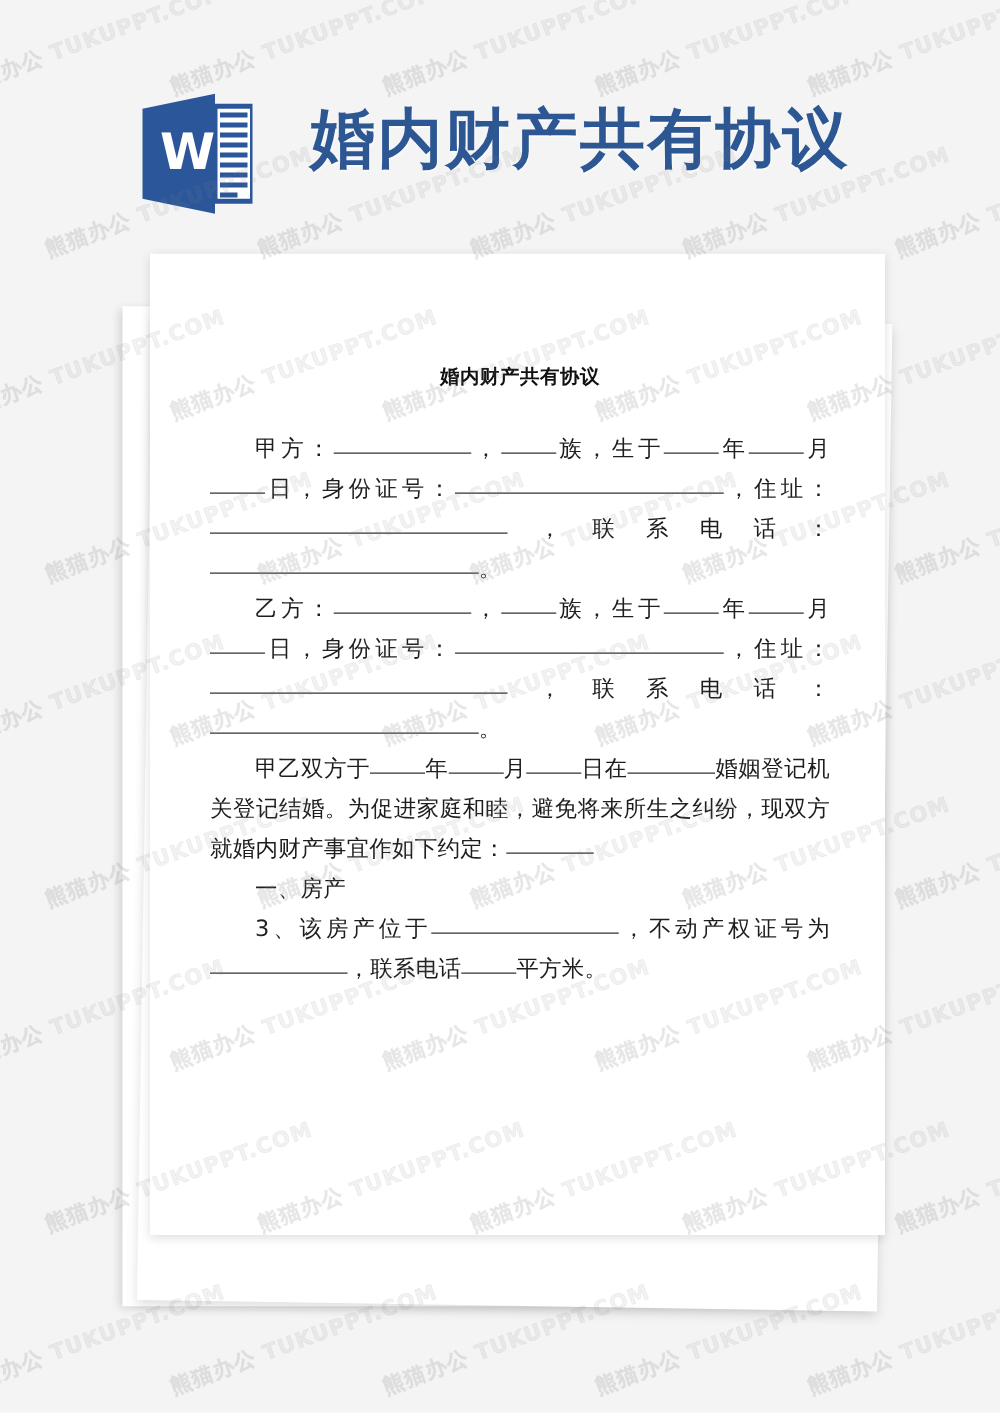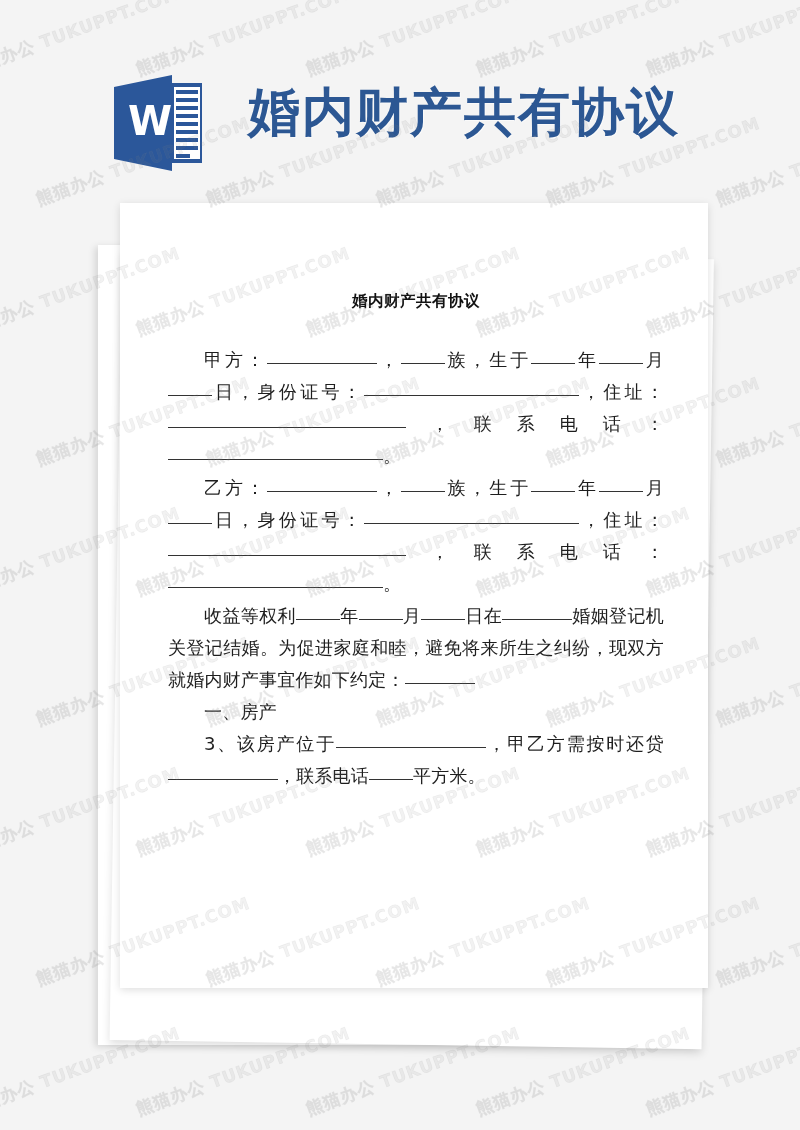--- a/index.html
+++ b/index.html
@@ -156,23 +156,23 @@
   <div class="sheet-back-left"></div>
   <div class="sheet-back-bottom"></div>
 
   <div id="page-front">
     <div id="doc-body">
       <div class="doc-title">婚内财产共有协议</div>
       <div class="gap-lg"></div>
       <div id="paragraphs">
           <div class="para indent"><span>甲方：</span><span class="blank b-lg"></span><span>，</span><span class="blank b-sm"></span><span>族，生于</span><span class="blank b-sm"></span><span>年</span><span class="blank b-sm"></span><span>月</span><span class="blank b-sm"></span><span>日，身份证号：</span><span class="blank b-xxl"></span><span>，住址：</span><span class="blank b-full"></span><span>，联系电话：</span><span class="blank b-xxl"></span><span>。</span></div>
           <div class="para indent"><span>乙方：</span><span class="blank b-lg"></span><span>，</span><span class="blank b-sm"></span><span>族，生于</span><span class="blank b-sm"></span><span>年</span><span class="blank b-sm"></span><span>月</span><span class="blank b-sm"></span><span>日，身份证号：</span><span class="blank b-xxl"></span><span>，住址：</span><span class="blank b-full"></span><span>，联系电话：</span><span class="blank b-xxl"></span><span>。</span></div>
-          <div class="para indent"><span>收益等权利</span><span class="blank b-sm"></span><span>年</span><span class="blank b-sm"></span><span>月</span><span class="blank b-sm"></span><span>日在</span><span class="blank b-md"></span><span>婚姻登记机关登记结婚。为促进家庭和睦，避免将来所生之纠纷，现双方就婚内财产事宜作如下约定：</span><span class="blank b-md"></span></div>
+          <div class="para indent"><span>甲乙双方于</span><span class="blank b-sm"></span><span>年</span><span class="blank b-sm"></span><span>月</span><span class="blank b-sm"></span><span>日在</span><span class="blank b-md"></span><span>婚姻登记机关登记结婚。为促进家庭和睦，避免将来所生之纠纷，现双方就婚内财产事宜作如下约定：</span><span class="blank b-md"></span></div>
           <div class="para indent"><span>一、房产</span></div>
-          <div class="para indent"><span>3、该房产位于</span><span class="blank b-xl"></span><span>，甲乙方需按时还贷</span><span class="blank b-lg"></span><span>，联系电话</span><span class="blank b-sm"></span><span>平方米。</span></div>
+          <div class="para indent"><span>3、该房产位于</span><span class="blank b-xl"></span><span>，不动产权证号为</span><span class="blank b-lg"></span><span>，联系电话</span><span class="blank b-sm"></span><span>平方米。</span></div>
         </div>
     </div>
   </div>
 </div>
 
 <div id="header">
 
   <div id="word-icon">
     <svg width="96" height="100" viewBox="0 0 96 100" xmlns="http://www.w3.org/2000/svg">
 

